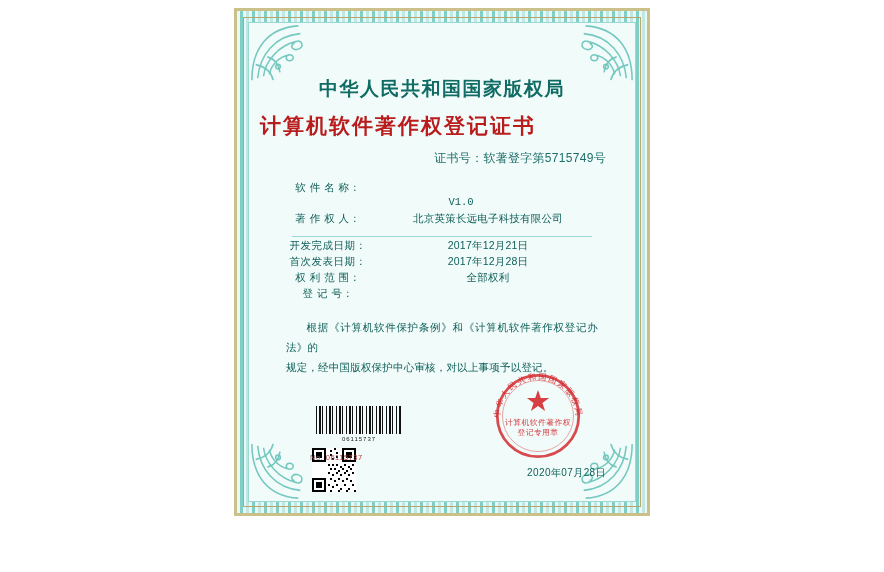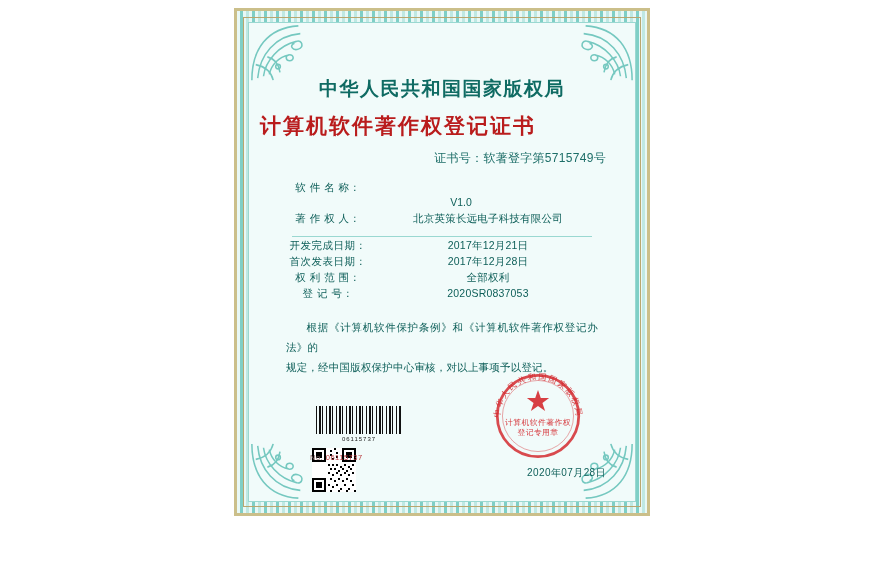--- a/index.html
+++ b/index.html
@@ -132,21 +132,21 @@
   .row .val {
     flex: 1 1 auto;
     letter-spacing: .2px;
   }
   .row.spaced { }
   .sub-val {
     margin-left: 38px;
     font-size: 10.5px;
     color: #0e5f59;
     line-height: 15px;
-    font-family: Liberation Sans, sans-serif;
+    font-family: Liberation Mono, monospace;
   }
 
   .rule {
     height: 1px;
     background: #9ad8d1;
     margin: 10px 10px 0 10px;
   }
 
   .para {
     margin: 16px 26px 0 26px;
@@ -315,21 +315,20 @@
       </div>
 
 
       <div class="row spaced">
         <div class="lbl">权 利 范 围：</div>
         <div class="val">全部权利</div>
       </div>
 
       <div class="row spaced">
         <div class="lbl">登 记 号：</div>
-        <div class="val">2020SR0837053</div>
       </div>
 
     </div>
 
     <div class="para">
       <span class="indent"></span><span>根据《计算机软件保护条例》和《计算机软件著作权登记办法》的</span><br>
       <span>规定，经中国版权保护中心审核，对以上事项予以登记。</span>
     </div>
 
   </div>

